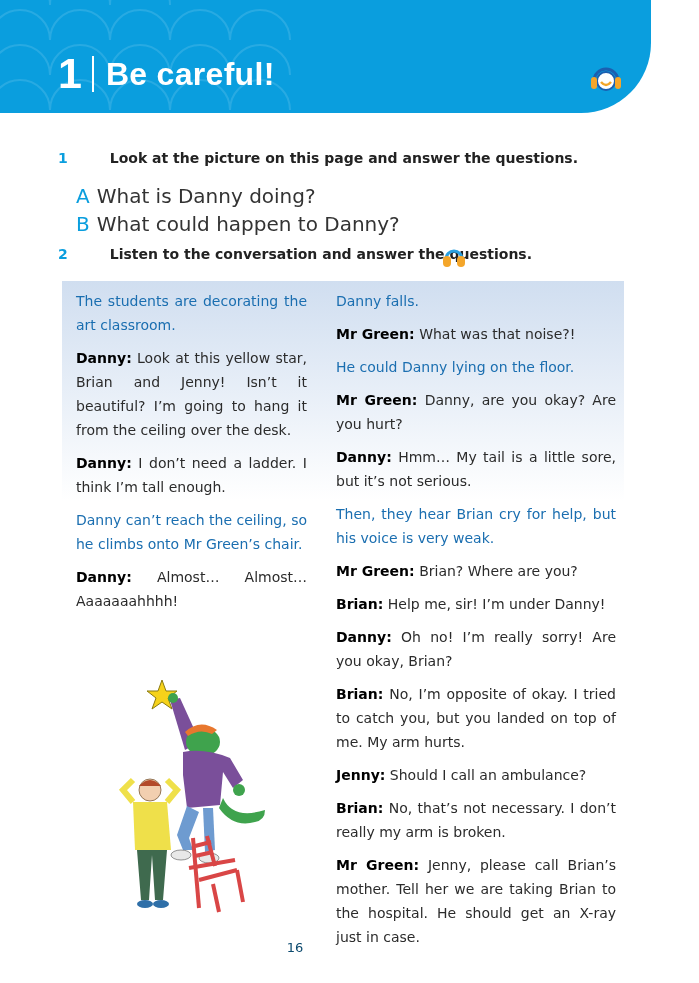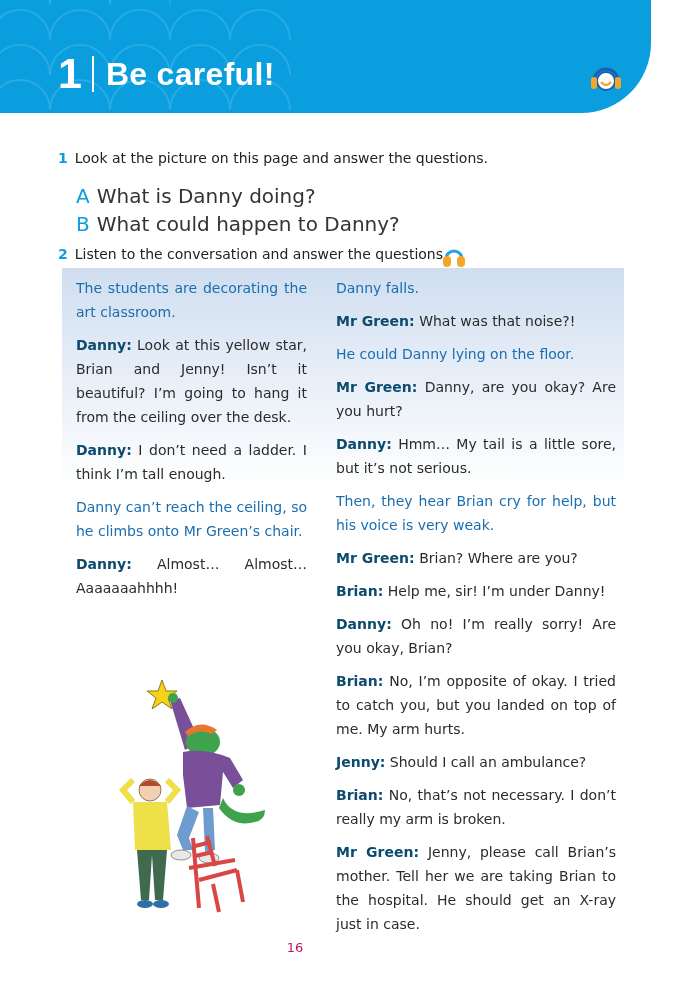--- a/index.html
+++ b/index.html
@@ -9,37 +9,37 @@
             border-bottom-right-radius:70px; overflow:hidden; }
   .banner-pattern { position:absolute; left:0; top:0; width:300px; height:113px; opacity:0.12; }
   .title-row { position:absolute; left:58px; top:52px; display:flex; align-items:center; color:#fff; }
   .unit-num { font-family:"Liberation Sans", sans-serif; font-weight:bold; font-size:43px; line-height:1; }
   .title-sep { width:2px; height:36px; background:#fff; margin:0 12px 0 10px; }
   .title-text { font-family:"Liberation Sans", sans-serif; font-weight:bold; font-size:32px; line-height:1; letter-spacing:0.3px; }
   .banner-audio { position:absolute; left:589px; top:61px; width:34px; height:34px; }
 
   .q { position:absolute; left:58px; font-size:14px; color:#222; }
   .q .num { color:#0a9ede; font-weight:bold; margin-right:7px; }
-  .q .text { font-weight:400; }
+  .q .text { font-weight:700;margin-left:35px; }
   .sub { position:absolute; left:76px; font-size:20px; color:#333; }
   .sub .lt { color:#0a9ede; margin-right:7px; }
   .q2-audio { position:absolute; left:442px; top:244px; width:24px; height:24px; }
 
-  .dialog-box { position:absolute; left:62px; top:268px; width:562px; height:640px; }
+  .dialog-box { position:absolute; left:62px; top:281px; width:562px; height:640px; }
   .dialog-bg { position:absolute; left:0; top:0; width:562px; height:220px;
                background:linear-gradient(#d0def0, #ffffff); }
   .col { position:absolute; top:8px; font-size:14px; line-height:24px; color:#2b2b2b; }
   .col-left { left:14px; width:231px; }
   .col-right { left:274px; width:280px; }
   .para { margin:0 0 9px 0; text-align:justify; }
   .narr { color:#1a6eb0; }
-  .spk { font-weight:bold; color:#0c4a6e; }
+  .spk { font-weight:bold; color:#000000; }
 
   .illustration { position:absolute; left:115px; top:680px; width:175px; height:235px; }
-  .page-num { position:absolute; left:0; width:590px; top:940px; text-align:center; font-size:13px; color:#be185d; }
+  .page-num { position:absolute; left:0; width:590px; top:940px; text-align:center; font-size:13px; color:#0c4a6e; }
 </style>
 </head>
 <body>
 
 <div class="banner">
   <svg class="banner-pattern" viewBox="0 0 300 113">
     <g fill="none" stroke="#ffffff" stroke-width="2">
       <path d="M-10 40 a30 30 0 0 1 60 0 a30 30 0 0 1 60 0 a30 30 0 0 1 60 0 a30 30 0 0 1 60 0 a30 30 0 0 1 60 0"></path>
       <path d="M-10 75 a30 30 0 0 1 60 0 a30 30 0 0 1 60 0 a30 30 0 0 1 60 0 a30 30 0 0 1 60 0 a30 30 0 0 1 60 0"></path>
       <path d="M-10 110 a30 30 0 0 1 60 0 a30 30 0 0 1 60 0 a30 30 0 0 1 60 0 a30 30 0 0 1 60 0 a30 30 0 0 1 60 0"></path>

